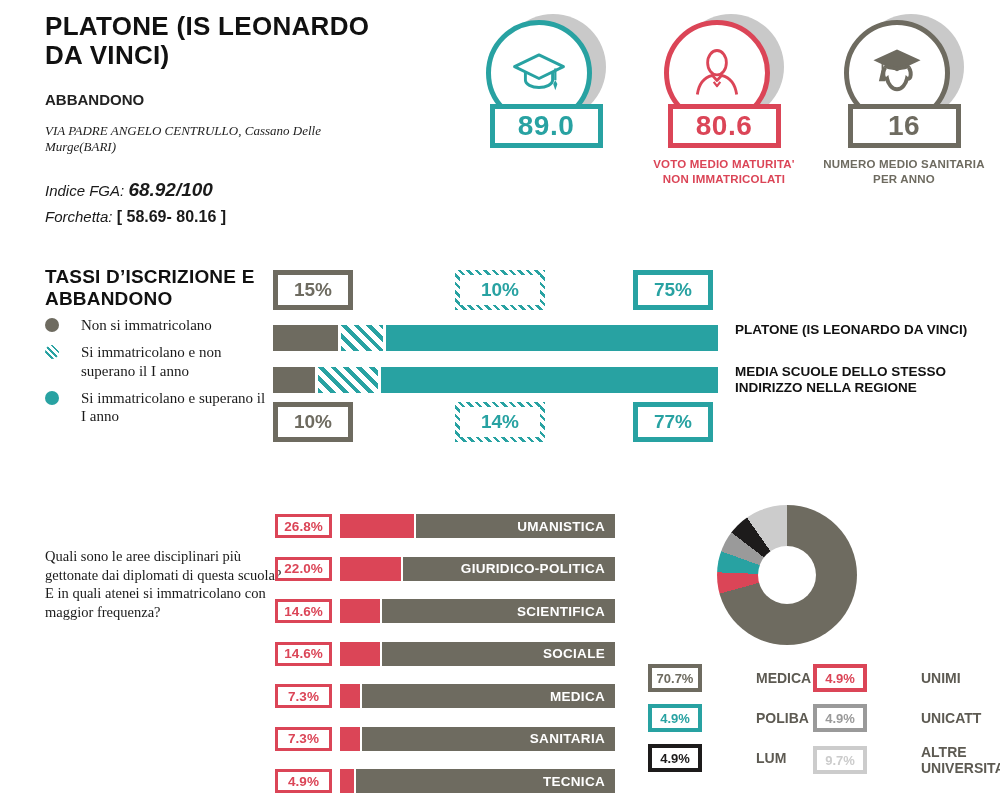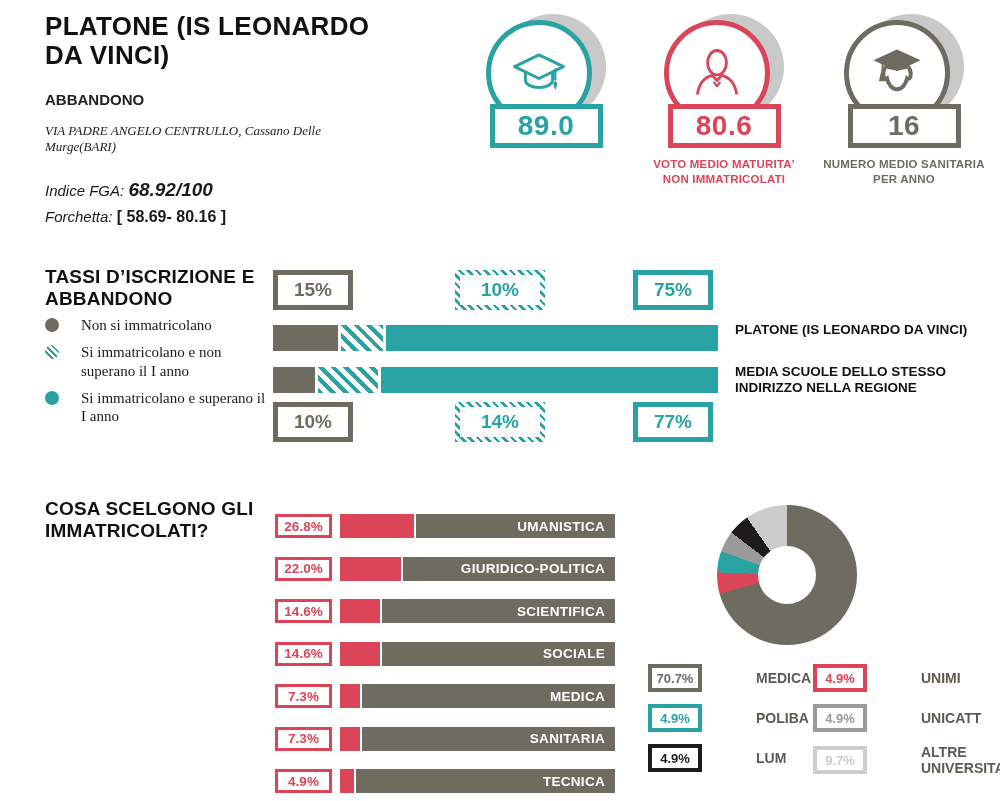--- a/index.html
+++ b/index.html
@@ -170,21 +170,24 @@
       <div class="seg seg-teal" style="width: calc(75% - 2px);"></div>
     </div>
   <div class="enr-bar r1">
       <div class="seg seg-gray" style="width: calc(10% - 2px);"></div>
       <div class="seg seg-hatched" style="width: calc(14% - 2px);"></div>
       <div class="seg seg-teal" style="width: calc(77% - 2px);"></div>
     </div>
   <div class="enr-cat c0">PLATONE (IS LEONARDO DA VINCI)</div>
   <div class="enr-cat c1">MEDIA SCUOLE DELLO STESSO INDIRIZZO NELLA REGIONE</div>
 
-  <div class="sec-title" id="sec3-title">COSA SCELGONO GLI IMMATRICOLATI?</div>
+  <div class="sec3-desc">
+    <div>Quali sono le aree disciplinari più gettonate dai diplomati di questa scuola?</div>
+    <div>E in quali atenei si immatricolano con maggior frequenza?</div>
+  </div>
 
   <div class="disc-chart">
   <div class="disc-row">
     <div class="disc-pct">26.8%</div>
     <div class="disc-bar">
       <div class="disc-red" style="width: 73.7px;"></div>
       <div class="disc-gray">
         <span class="disc-label">UMANISTICA</span>
       </div>
     </div>

